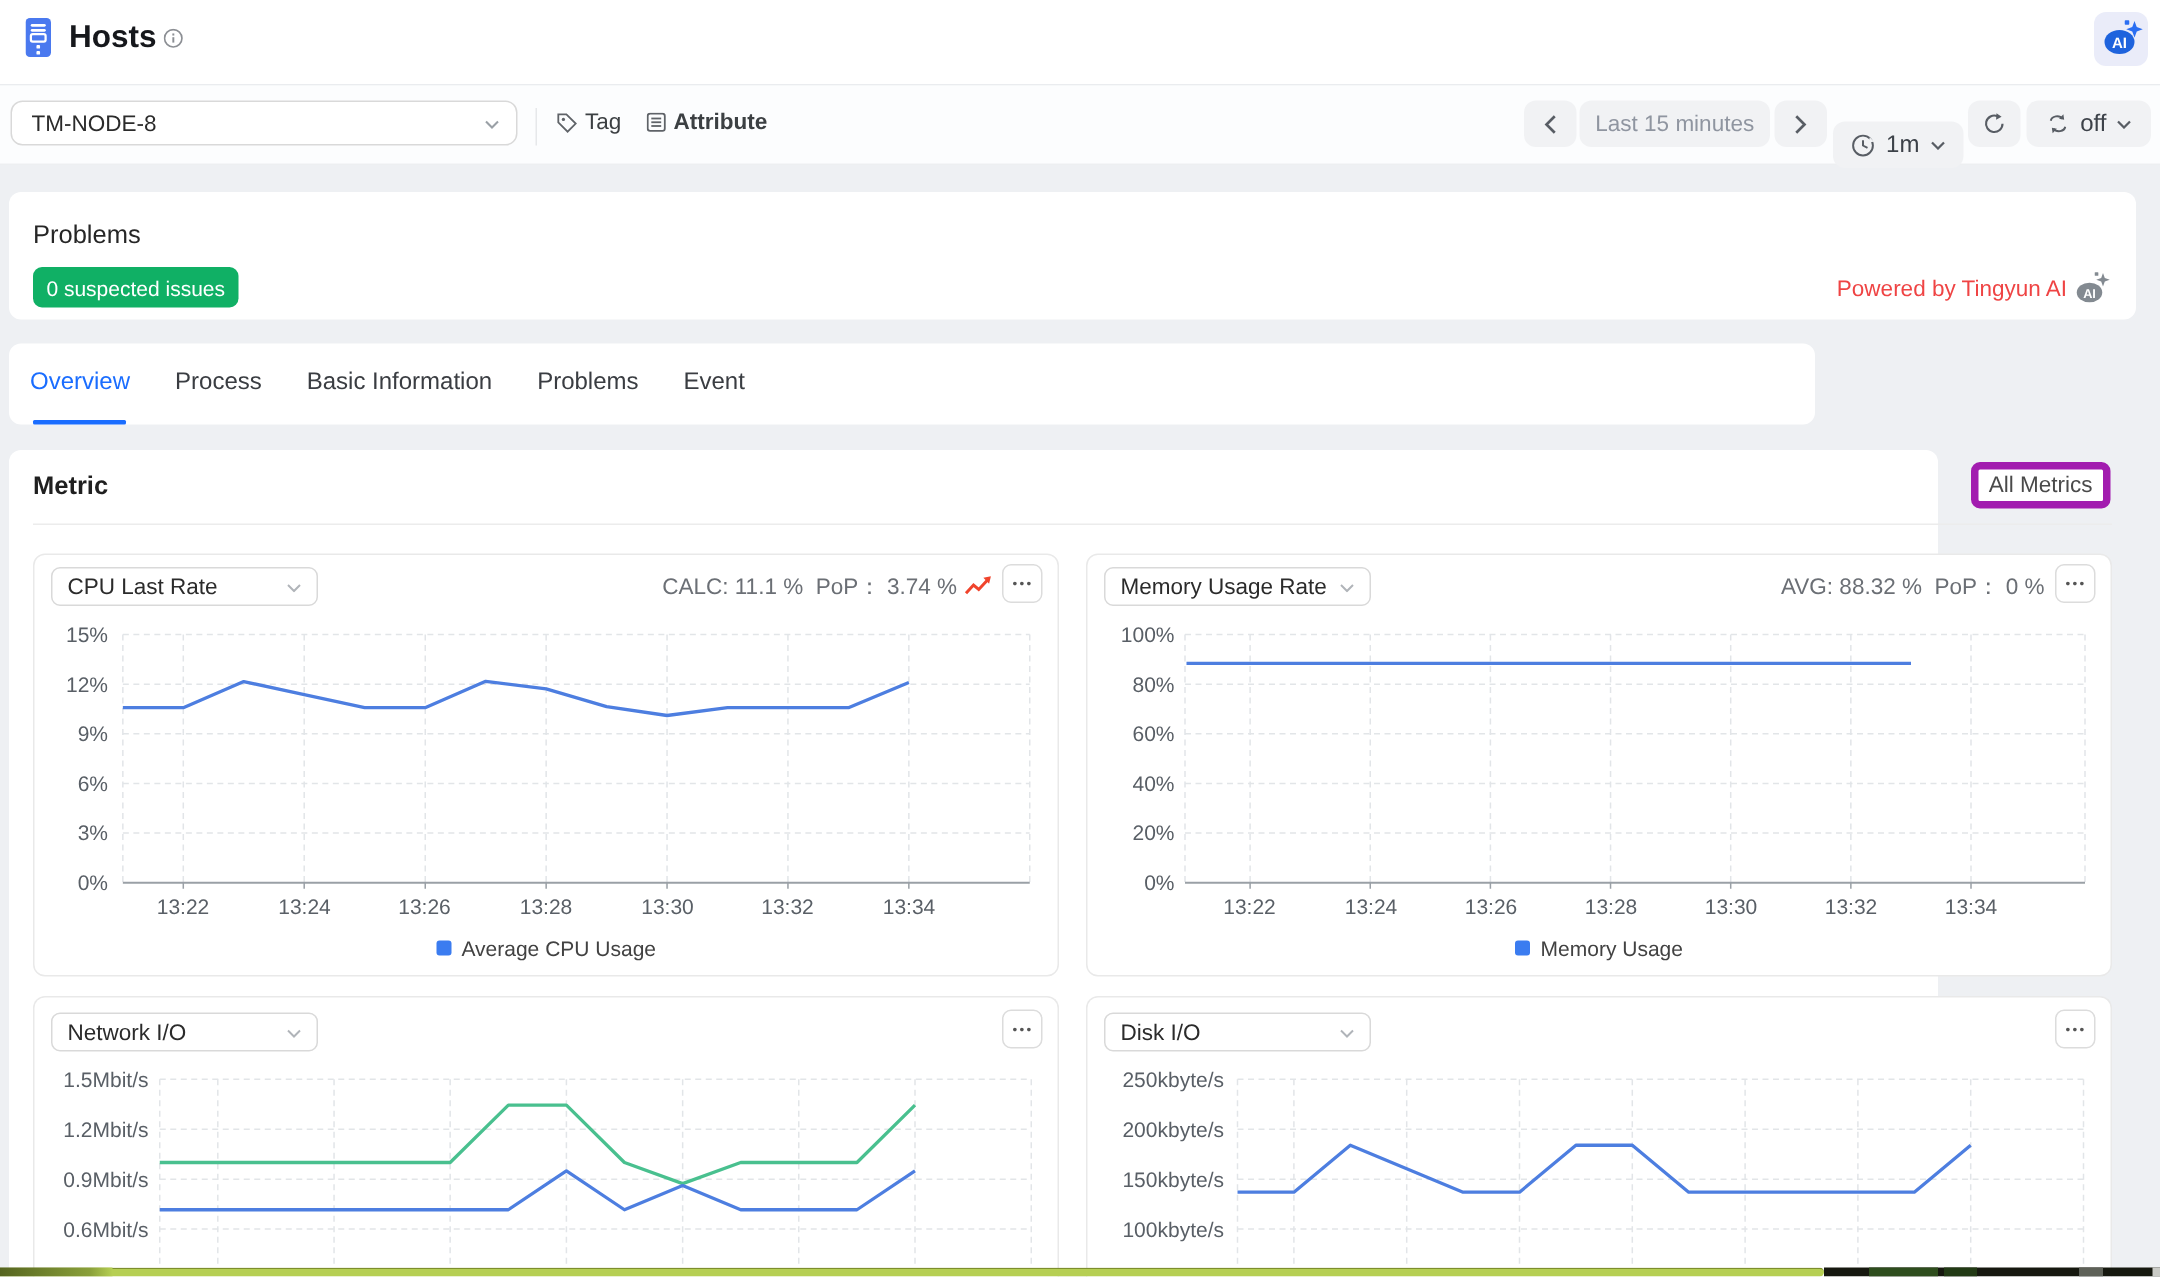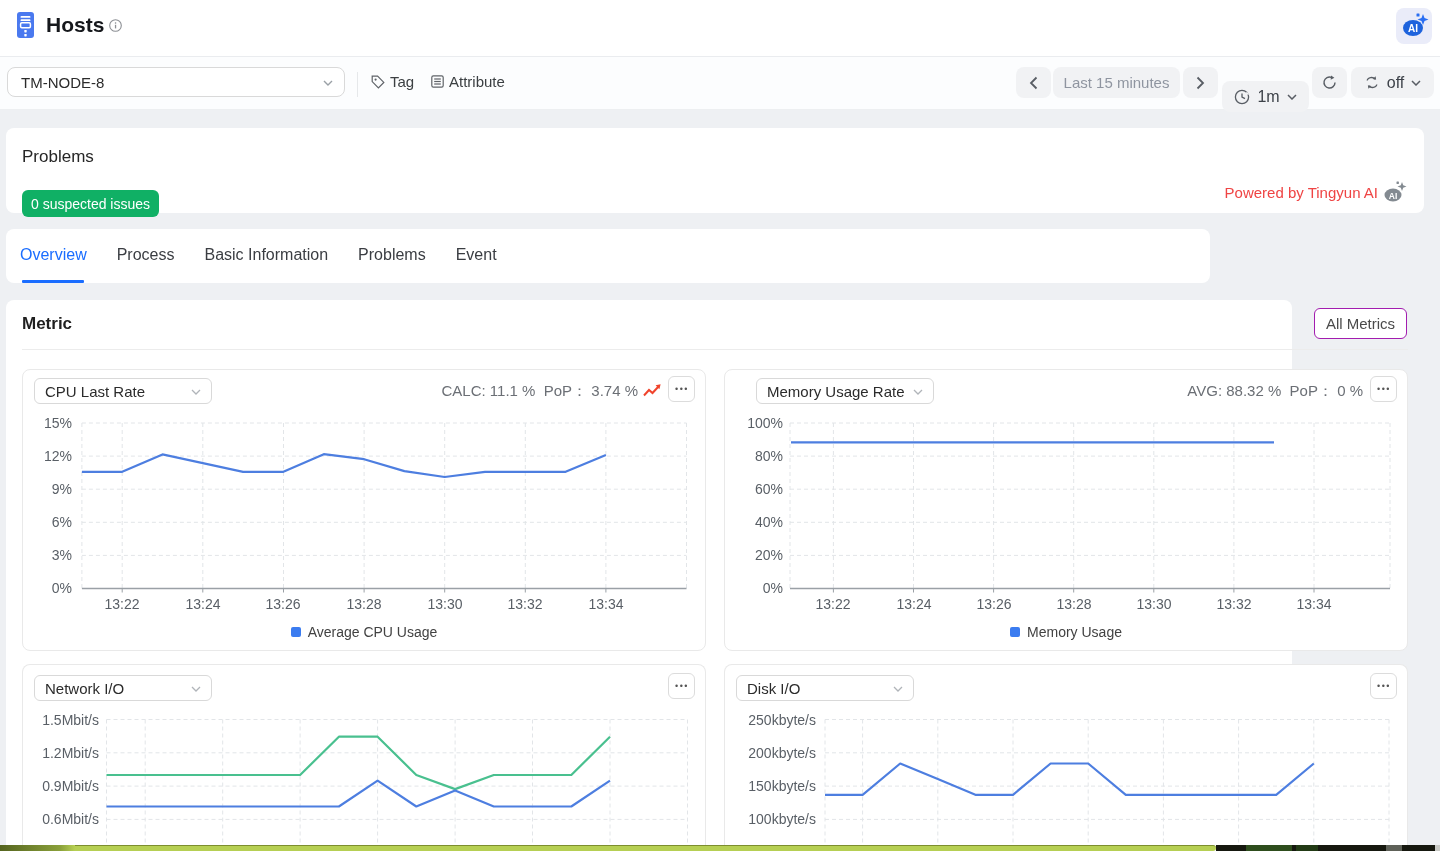--- a/index.html
+++ b/index.html
@@ -54,21 +54,21 @@
     <path d="M1.2 1.2 L6.6 1.2 L12.8 7.4 L7.4 12.8 L1.2 6.6 Z" fill="none" stroke="#5f6368" stroke-width="1.2"></path>
     <circle cx="4.6" cy="4.6" r="1.1" fill="#5f6368"></circle>
   </svg>
   <div class="abs" style="left:390px;top:16px;font-size:15px;color:#3c4043;">Tag</div>
   <svg class="abs" style="left:431px;top:18px;" width="13" height="13" viewBox="0 0 13 13">
     <rect x="0.8" y="0.8" width="11.4" height="11.4" rx="1.6" fill="none" stroke="#5f6368" stroke-width="1.2"></rect>
     <rect x="3.2" y="3.4" width="6.6" height="1.2" fill="#5f6368"></rect>
     <rect x="3.2" y="5.9" width="6.6" height="1.2" fill="#5f6368"></rect>
     <rect x="3.2" y="8.4" width="6.6" height="1.2" fill="#5f6368"></rect>
   </svg>
-  <div class="abs" style="left:449px;top:16px;font-size:15px;color:#3c4043;">Attribute</div>
+  <div class="abs" style="left:449px;top:16px;font-size:15px;color:#3c4043;font-weight:bold;">Attribute</div>
 
   <div class="btn" style="left:1016px;top:10px;width:35px;height:31px;">
     <svg width="9" height="14" viewBox="0 0 9 14">
         <path d="M7.5 1.5 L2 7 L7.5 12.5" fill="none" stroke="#585d64" stroke-width="1.8"></path>
       </svg>
   </div>
   <div class="btn" style="left:1053px;top:10px;width:127px;height:31px;font-size:15px;color:#8f95a0;">Last 15 minutes</div>
   <div class="btn" style="left:1183px;top:10px;width:35px;height:31px;">
     <svg width="9" height="14" viewBox="0 0 9 14">
         <path d="M1.5 1.5 L7 7 L1.5 12.5" fill="none" stroke="#585d64" stroke-width="1.8"></path>
@@ -100,21 +100,21 @@
     </svg>
     <span style="font-size:16px;color:#3d4249;">off</span>
     <svg width="10" height="6" viewBox="0 0 10 6">
         <path d="M1 1 L5 5 L9 1" fill="none" stroke="#585d64" stroke-width="1.5"></path>
       </svg>
   </div>
 </div>
 
 <div class="card" style="left:6px;top:128px;width:1418px;height:85px;">
   <div class="abs" style="left:16px;top:19px;font-size:17px;color:#262626;">Problems</div>
-  <div class="abs" style="left:16px;top:62px;width:137px;height:27px;border-radius:6px;background:#10b065;color:#fff;font-size:14px;display:flex;align-items:center;justify-content:center;">0 suspected issues</div>
+  <div class="abs" style="left:16px;top:50px;width:137px;height:27px;border-radius:6px;background:#10b065;color:#fff;font-size:14px;display:flex;align-items:center;justify-content:center;">0 suspected issues</div>
   <div class="abs" style="right:46px;top:56px;font-size:15px;color:#ef4444;">Powered by Tingyun AI</div>
   <svg class="abs" style="right:16px;top:52px;" width="26" height="26" viewBox="0 0 26 26">
     <ellipse cx="11" cy="15" rx="8.5" ry="6.5" fill="#838a91"></ellipse>
     <text x="11" y="18.5" font-size="8.5" font-weight="bold" fill="#fff" text-anchor="middle">AI</text>
     <path d="M20 2 L21.2 5.3 L24.5 6.5 L21.2 7.7 L20 11 L18.8 7.7 L15.5 6.5 L18.8 5.3 Z" fill="#838a91"></path>
     <rect x="14.5" y="1.5" width="2.4" height="2.4" rx="0.4" fill="#838a91"></rect>
   </svg>
 </div>
 
 <div class="card" style="left:6px;top:229px;width:1204px;height:54px;">
@@ -123,21 +123,21 @@
       <span>Process</span>
       <span>Basic Information</span>
       <span>Problems</span>
       <span>Event</span>
   </div>
   <div class="abs" style="left:16px;top:51px;width:62px;height:3px;background:#1a6dff;border-radius:1px;"></div>
 </div>
 
 <div class="card" style="left:6px;top:300px;width:1286px;height:551px;border-radius:8px 8px 0 0;">
   <div class="abs" style="left:16px;top:14px;font-size:17px;font-weight:bold;color:#1f1f1f;">Metric</div>
-  <div class="abs" style="left:1308px;top:8px;width:93px;height:31px;border:1px solid #a21caf;border-radius:6px;display:flex;align-items:center;justify-content:center;font-size:15px;color:#4a4a4a;background:#fff;">All Metrics</div>
+  <div class="abs" style="left:1308px;top:8px;width:93px;height:31px;border:5px solid #a21caf;border-radius:6px;display:flex;align-items:center;justify-content:center;font-size:15px;color:#4a4a4a;background:#fff;">All Metrics</div>
   <div class="abs" style="left:16px;top:49px;width:1386px;height:1px;background:#ececec;"></div>
 
   <div class="ccard" style="left:16px;top:69px;width:684px;height:282px;">
     <div class="sel" style="left:11px;top:8px;width:178px;height:26px;">
       <span style="padding-left:10px;font-size:15px;">CPU Last Rate</span>
       <svg class="chev" style="right:10px;top:10px;" viewBox="0 0 10 6">
           <path d="M1 1 L5 5 L9 1" fill="none" stroke="#b0b4b9" stroke-width="1.3"></path>
         </svg>
     </div>
     <div class="hmeta" style="right:67px;">CALC: 11.1 %&nbsp;&nbsp;PoP：&nbsp;3.74 %</div>
@@ -171,21 +171,21 @@
           <text x="422" y="239">13:30</text>
           <text x="502" y="239">13:32</text>
           <text x="583" y="239">13:34</text>
       </g>
       <polyline points="58.9,101.8 99.2,101.8 139.5,84.4 179.8,93.1 220.1,101.8 260.4,101.8 300.8,84.2 341.1,89.2 381.4,101.1 421.7,107.0 462.0,101.8 502.3,101.8 542.6,101.8 582.9,85.0" fill="none" stroke="#4d7ee0" stroke-width="2.2" stroke-linejoin="round"></polyline>
     </svg>
     <div class="legend" style="top:254px;"><span class="lsq"></span>Average CPU Usage</div>
   </div>
 
   <div class="ccard" style="left:718px;top:69px;width:684px;height:282px;">
-    <div class="sel" style="left:11px;top:8px;width:178px;height:26px;margin-left:20px;">
+    <div class="sel" style="left:11px;top:8px;width:178px;height:26px;">
       <span style="padding-left:10px;font-size:15px;">Memory Usage Rate</span>
       <svg class="chev" style="right:10px;top:10px;" viewBox="0 0 10 6">
           <path d="M1 1 L5 5 L9 1" fill="none" stroke="#b0b4b9" stroke-width="1.3"></path>
         </svg>
     </div>
     <div class="hmeta" style="right:44px;">AVG: 88.32 %&nbsp;&nbsp;PoP：&nbsp;0 %</div>
     <div class="dots" style="right:10px;top:6px;">•••</div>
     <svg class="abs" style="left:0;top:0;" width="684" height="282" viewBox="0 0 684 282">
       <g stroke="#e2e5e8" stroke-width="1" stroke-dasharray="4 3" fill="none">
         <path d="M65 53 H665 M65 86.1 H665 M65 119.2 H665 M65 152.3 H665 M65 185.4 H665"></path>

